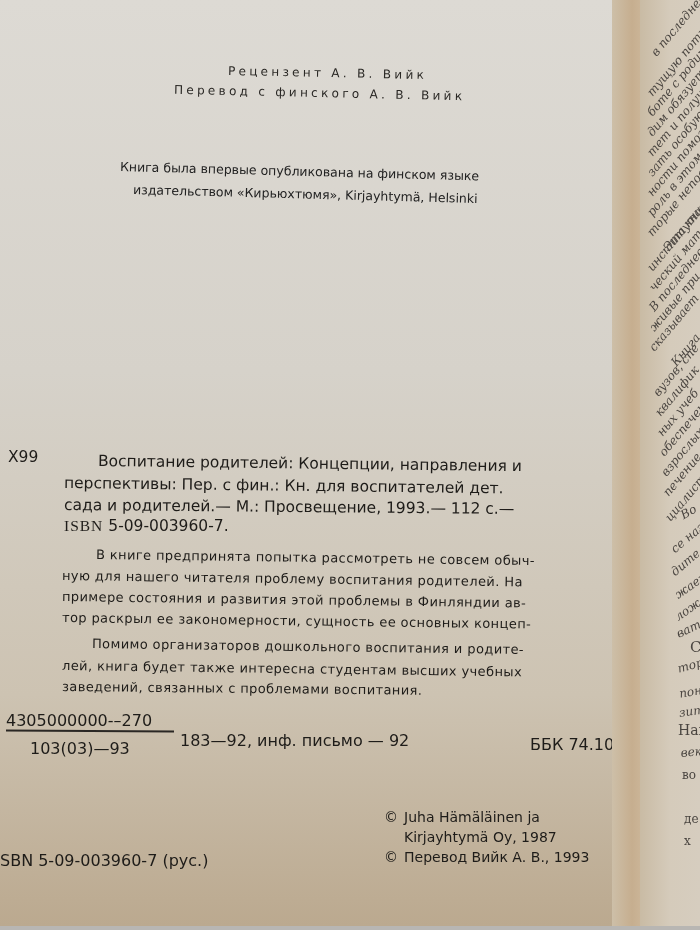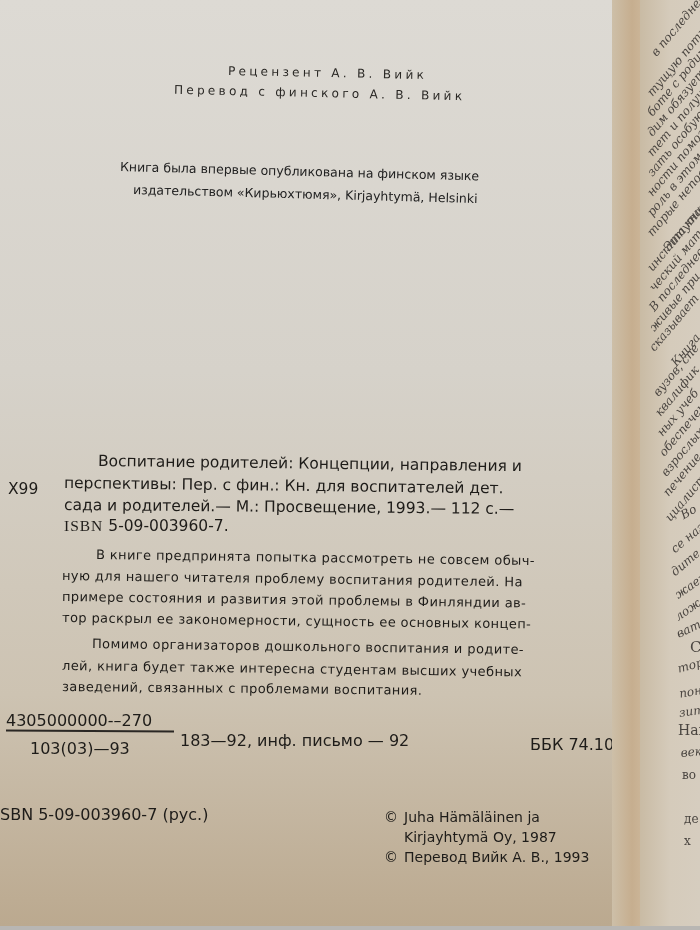--- a/index.html
+++ b/index.html
@@ -43,21 +43,21 @@
 <body>
 
 <div class="page">
 
   <div class="abs spaced" style="left:228px; top:66px; transform:rotate(1.2deg);">Рецензент А. В. Вийк</div>
   <div class="abs spaced" style="left:174px; top:86px; transform:rotate(1.3deg);">Перевод с финского А. В. Вийк</div>
 
   <div class="abs pub-note" style="left:120px; top:159px; transform:rotate(1.5deg); transform-origin:left center;">Книга была впервые опубликована на финском языке</div>
   <div class="abs pub-note" style="left:133px; top:182px; transform:rotate(1.5deg); transform-origin:left center;">издательством «Кирьюхтюмя», Kirjayhtymä, Helsinki</div>
 
-  <div class="abs biblio" style="left:8px; top:448px;margin-top:32px;">Х99</div>
+  <div class="abs biblio" style="left:8px; top:448px;">Х99</div>
 
   <div class="abs biblio" style="left:98px; top:452px; transform:rotate(0.7deg); transform-origin:left center;">Воспитание родителей: Концепции, направления и</div>
   <div class="abs biblio" style="left:64px; top:474px; transform:rotate(0.7deg); transform-origin:left center;">перспективы: Пер. с фин.: Кн. для воспитателей дет.</div>
   <div class="abs biblio" style="left:64px; top:496px; transform:rotate(0.5deg); transform-origin:left center;">сада и родителей.— М.: Просвещение, 1993.— 112 с.—</div>
   <div class="abs biblio" style="left:64px; top:517px;">
     <span class="isbn-serif">ISBN</span>
     <span>5-09-003960-7.</span>
   </div>
 
   <div class="abs abstract" style="left:96px; top:547px; transform:rotate(0.8deg); transform-origin:left center;">В книге предпринята попытка рассмотреть не совсем обыч-</div>
@@ -67,21 +67,21 @@
   <div class="abs abstract" style="left:92px; top:637px; transform:rotate(0.8deg); transform-origin:left center; top:636px;">Помимо организаторов дошкольного воспитания и родите-</div>
   <div class="abs abstract" style="left:62px; top:658px; transform:rotate(0.8deg); transform-origin:left center;">лей, книга будет также интересна студентам высших учебных</div>
   <div class="abs abstract" style="left:62px; top:679px; transform:rotate(0.6deg); transform-origin:left center;">заведений, связанных с проблемами воспитания.</div>
 
   <div class="abs code" style="left:6px; top:711px;">4305000000-–270</div>
   <div class="rule" style="left:6px; top:730px; width:168px; transform:rotate(0.3deg);"></div>
   <div class="abs code" style="left:30px; top:739px;">103(03)—93</div>
   <div class="abs code" style="left:180px; top:731px;">183—92, инф. письмо — 92</div>
   <div class="abs code" style="left:530px; top:735px;text-align:center;">ББК 74.105</div>
 
-  <div class="abs code" style="left:0px; top:805px;text-align:right;">SBN 5-09-003960-7 (рус.)</div>
+  <div class="abs code" style="left:0px; top:851px;text-align:right;">SBN 5-09-003960-7 (рус.)</div>
 
   <div class="abs biblio" style="left:384px; top:807px; font-size:14px; line-height:20px;">
     <div><span style="display:inline-block; width:20px;">©</span><span>Juha Hämäläinen ja</span></div>
     <div style="padding-left:20px;"><span>Kirjayhtymä Oy, 1987</span></div>
     <div><span style="display:inline-block; width:20px;">©</span><span>Перевод Вийк А. В., 1993</span></div>
   </div>
 </div>
 
 <div class="gutter"></div>
 

